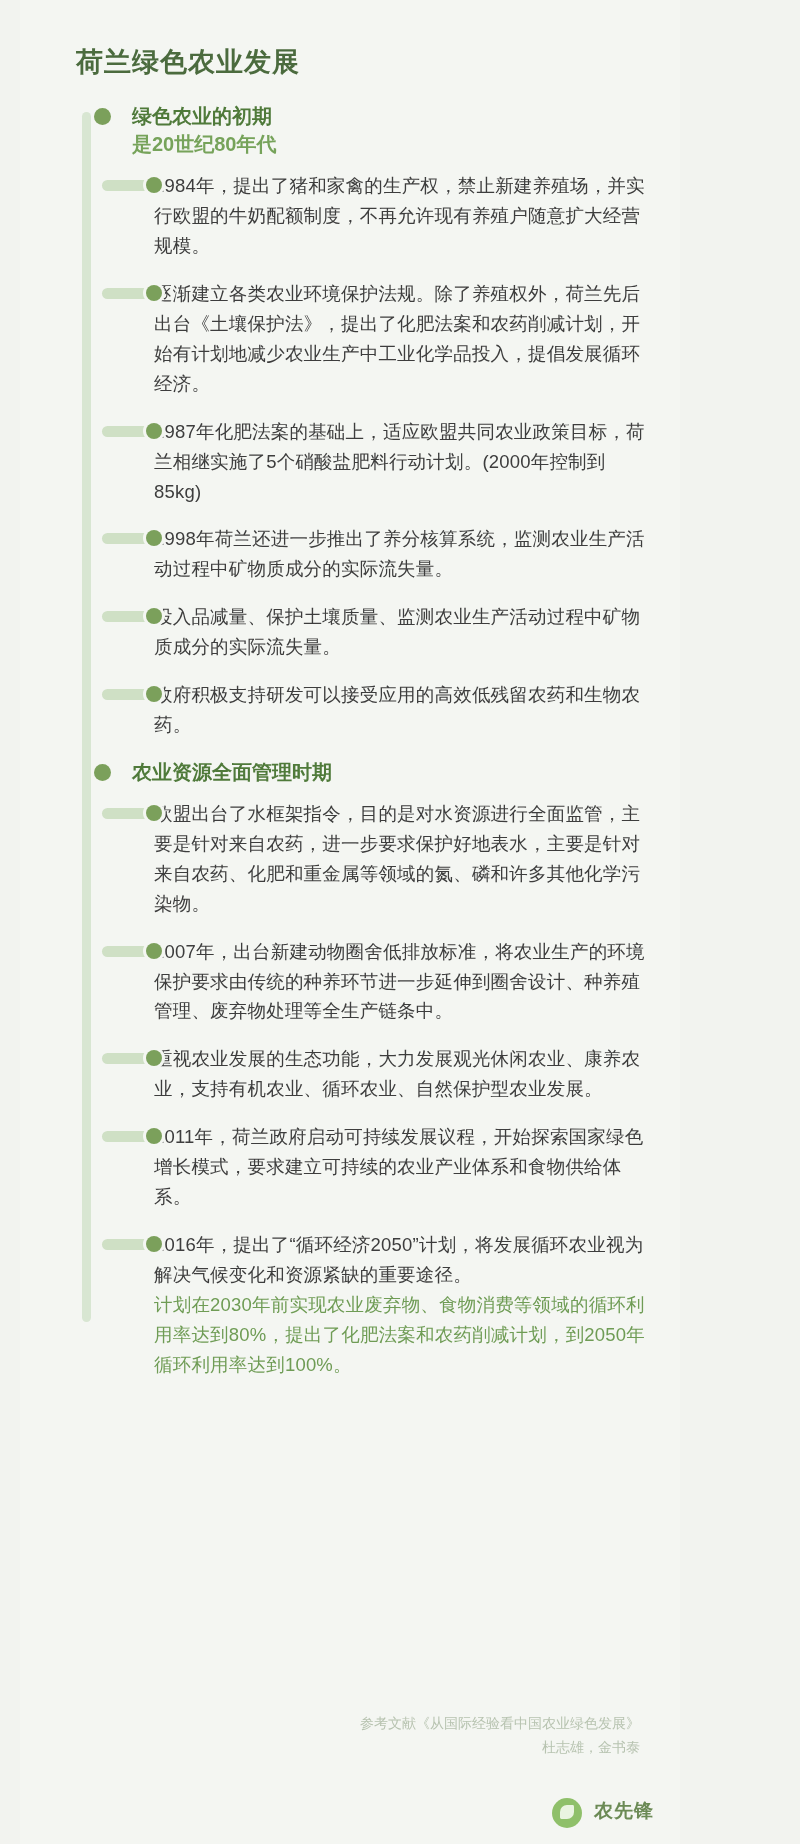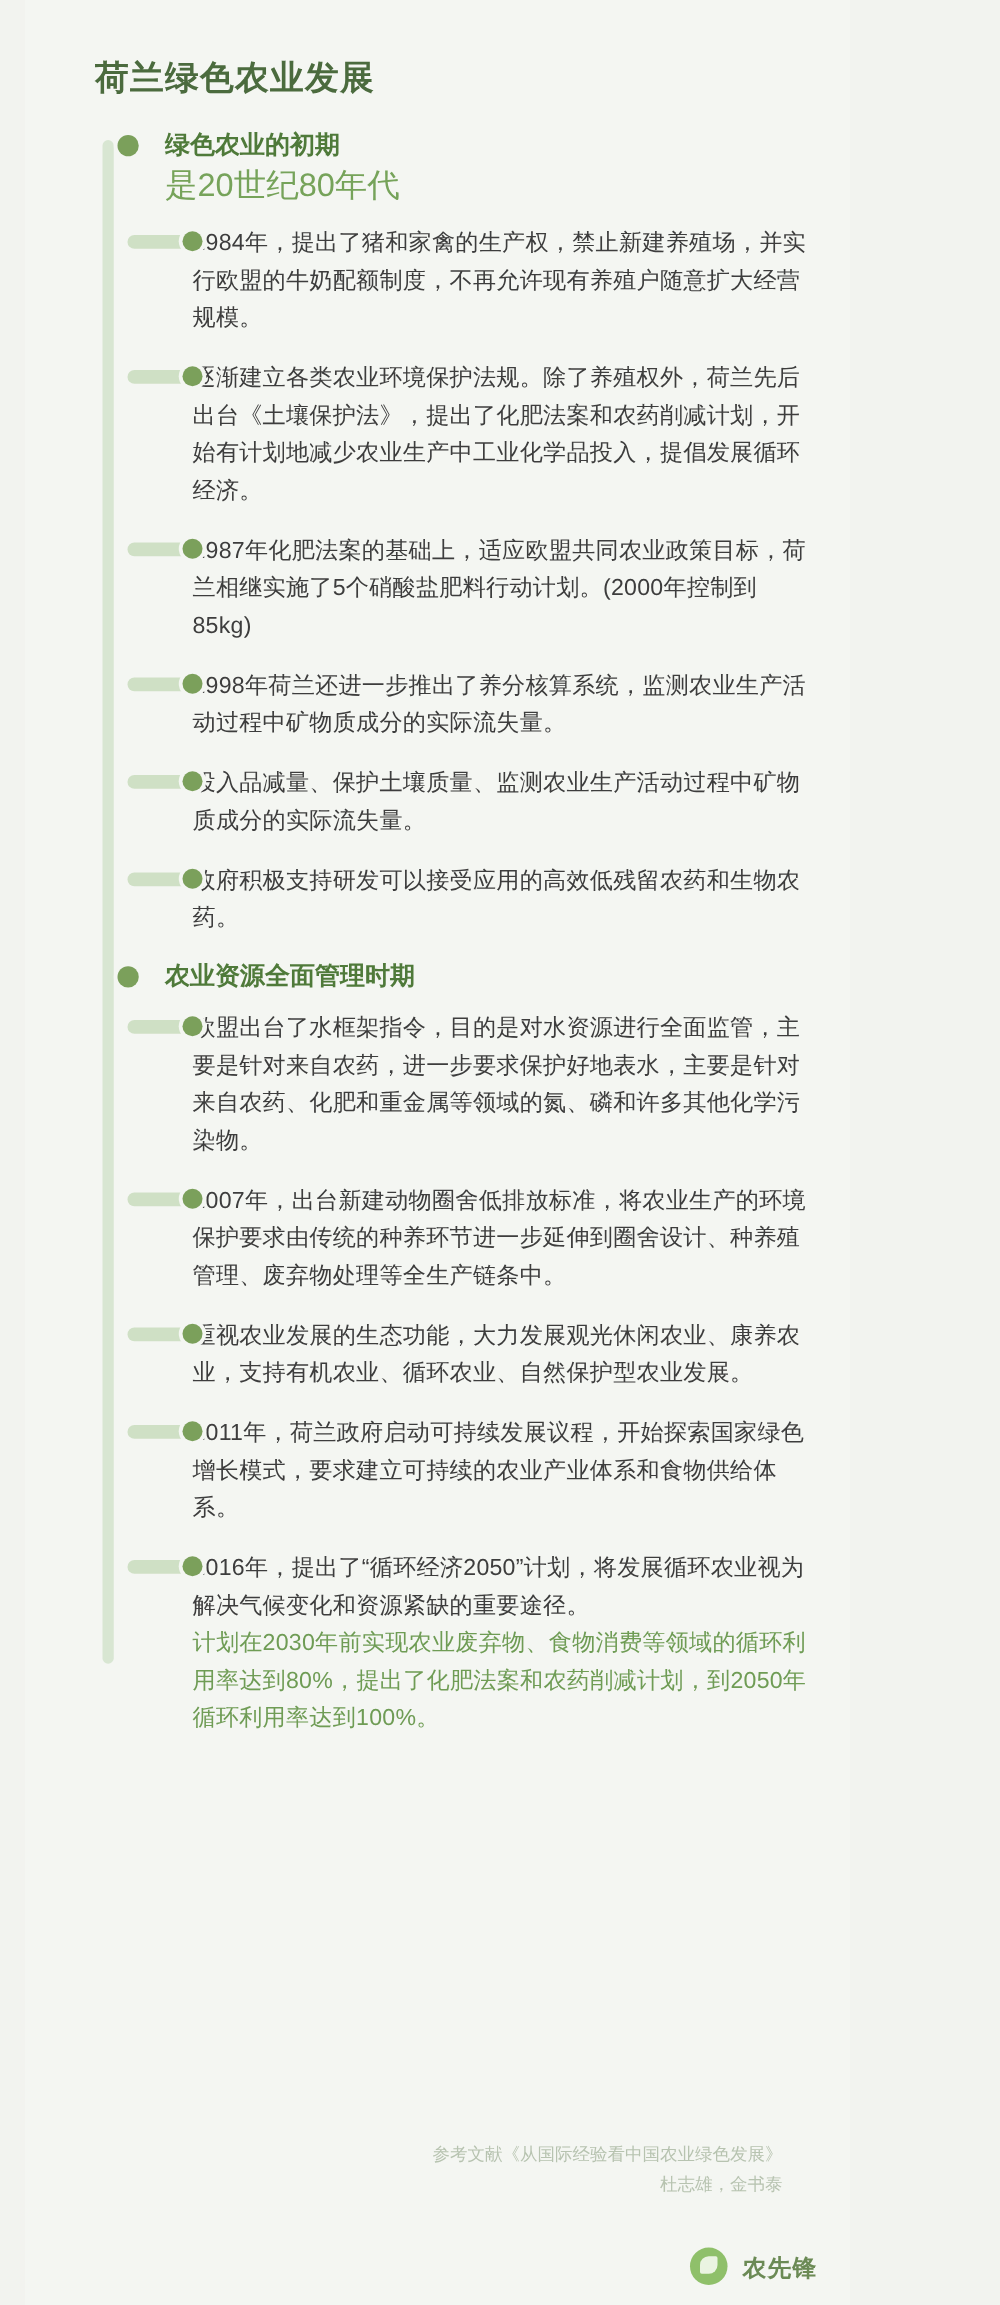--- a/index.html
+++ b/index.html
@@ -71,22 +71,22 @@
     background: #7ba05b;
     box-shadow: 0 0 0 3px #f4f6f2;
   }
   .sec-title {
     font-size: 20px;
     font-weight: bold;
     color: #4f7a3a;
     line-height: 1.42;
   }
   .sec-sub {
-    font-size: 26px;
-    font-weight: normal;
+    font-size: 20px;
+    font-weight: bold;
     color: #76a35a;
     line-height: 1.42;
   }
   .item {
     position: relative;
     padding-left: 56px;
     margin-bottom: 18px;
   }
   .item-bar {
     position: absolute;
@@ -113,33 +113,33 @@
     line-height: 1.62;
     color: #3d3d3d;
     letter-spacing: 0.2px;
   }
   .item-text .green-line {
     color: #6f9c55;
     display: block;
   }
   .footer {
     position: absolute;
-    right: 54px;
+    right: 40px;
     bottom: 84px;
     text-align: right;
     color: #b7c3b0;
     font-size: 14px;
     line-height: 1.7;
   }
   .brand {
     position: absolute;
     right: 26px;
     bottom: 16px;
     display: flex;
-    align-items: flex-end;
+    align-items: flex-start;
     gap: 12px;
   }
   .brand-logo {
     width: 30px;
     height: 30px;
     border-radius: 50%;
     background: #8fc06a;
     position: relative;
     display: inline-block;
   }

